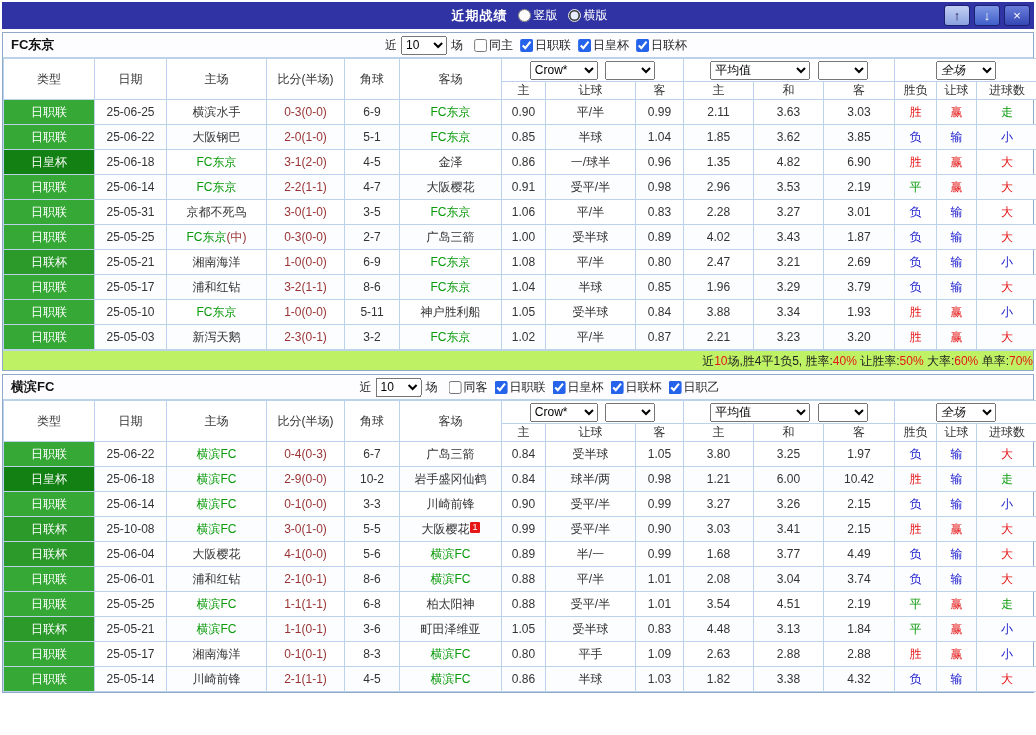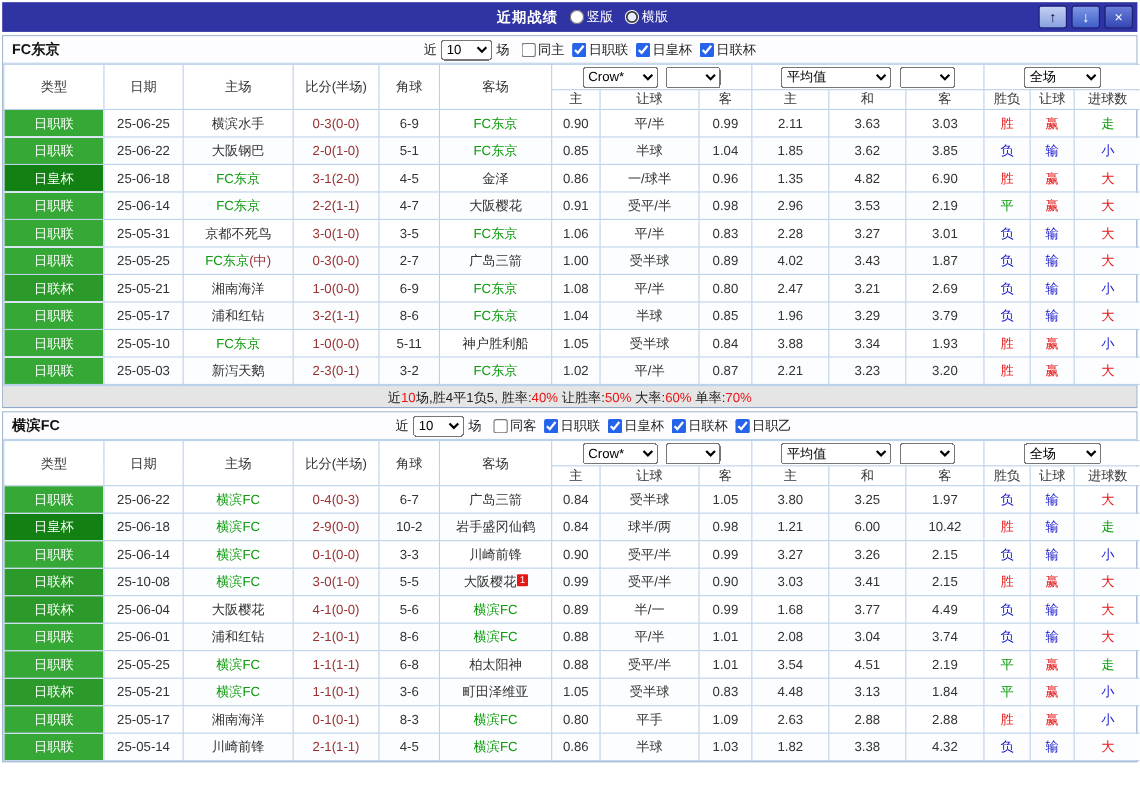--- a/index.html
+++ b/index.html
@@ -50,35 +50,35 @@
   }
   thead tr.hrow1 th { height:23px; }
   thead tr.hrow2 th { height:17px; color:#333; }
   thead th { color:#333; background:#fff; }
   tbody td { height:25px; color:#333; }
   .selcell select { height:19px; font-size:12px; margin:0 2px; }
   .sel-count { width:46px; }
   .sel-bk    { width:68px; }
   .sel-time  { width:46px;padding-left:48px; }
   .sel-avg   { width:100px; }
-  .sel-scope { width:70px; }
+  .sel-scope { width:60px;font-style:italic; }
   td.lg    { color:#fff; }
   td.score { color:#993333; }
   td.hl    { color:#0a9a0a; }
   .t-w { color:#e51717; }
   .t-d { color:#0a9a0a; }
   .t-l { color:#1717cc; }
   .note { color:#993333; }
   .badge {
     display:inline-block; background:#e51717; color:#fff; font-size:9px;
     line-height:11px; padding:0 2px; margin-left:1px; vertical-align:3px; border-radius:1px;
   }
   .sec-footer {
-    height:20px; line-height:20px; text-align:center;
-    border-top:1px solid #bcd2ea; background:#e5e5e5; color:#222;
+    height:20px; line-height:20px; text-align:right;
+    border-top:1px solid #bcd2ea; background:#bef264; color:#222;
   }
   .sec-footer .red { color:#e51717; }
   tbody tr:nth-child(even) td { background:#fcfdff; }
 </style>
 </head>
 <body>
 
 <div class="topbar">
   <div class="topbar-center">
     <span class="tb-title">近期战绩</span>

